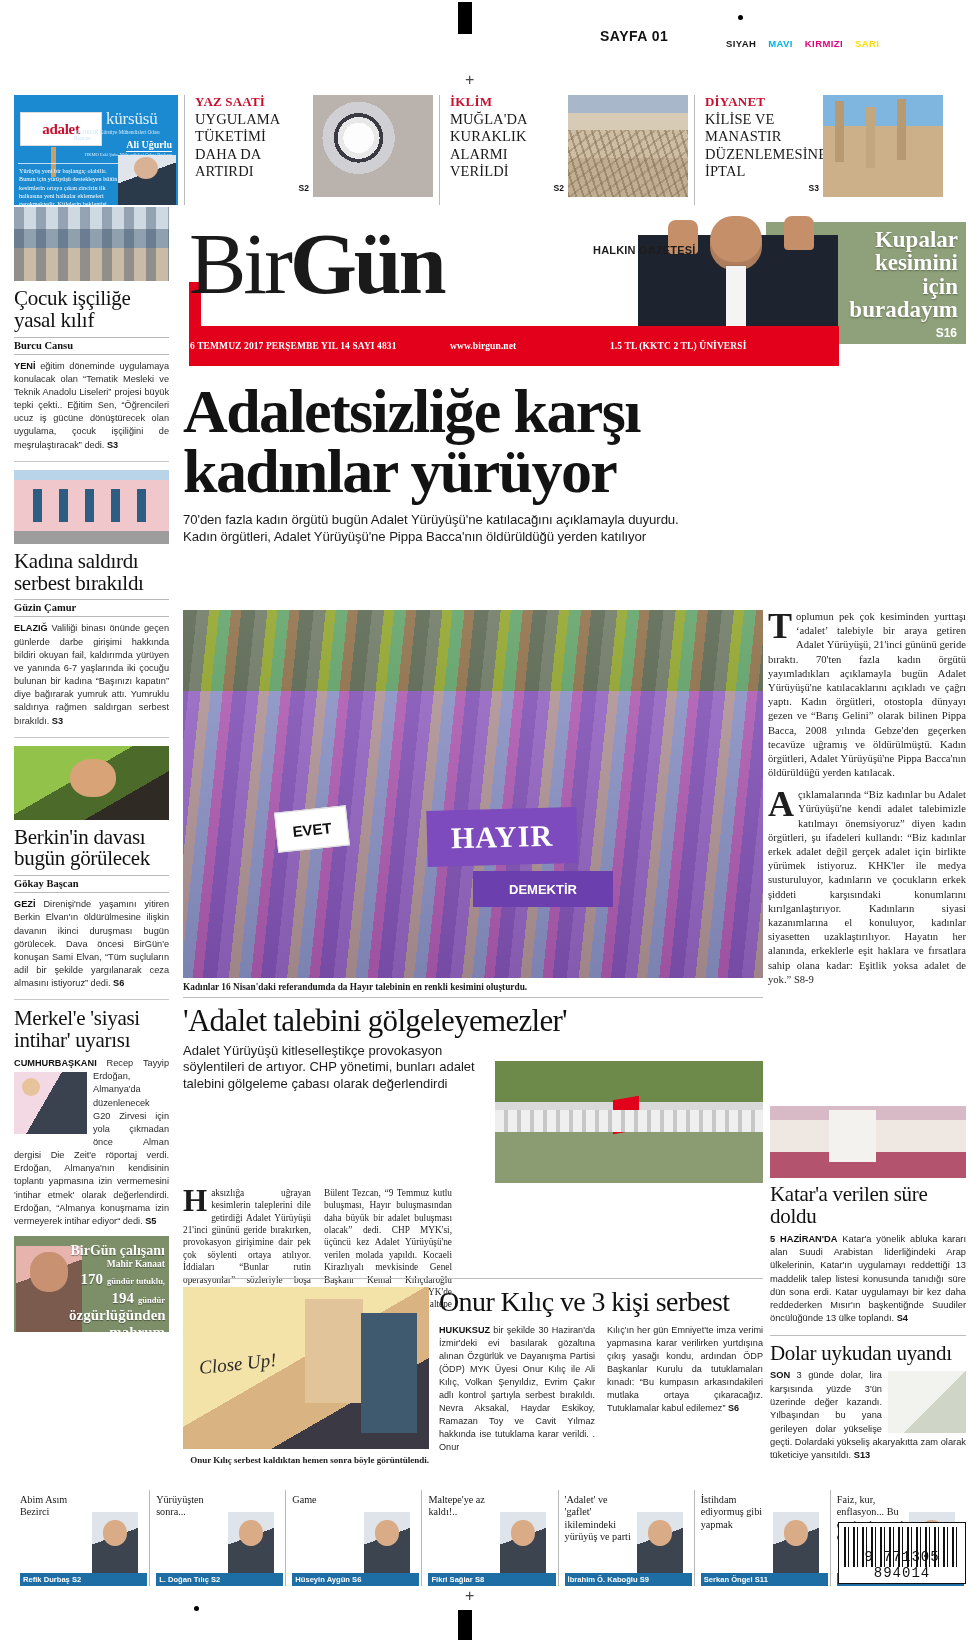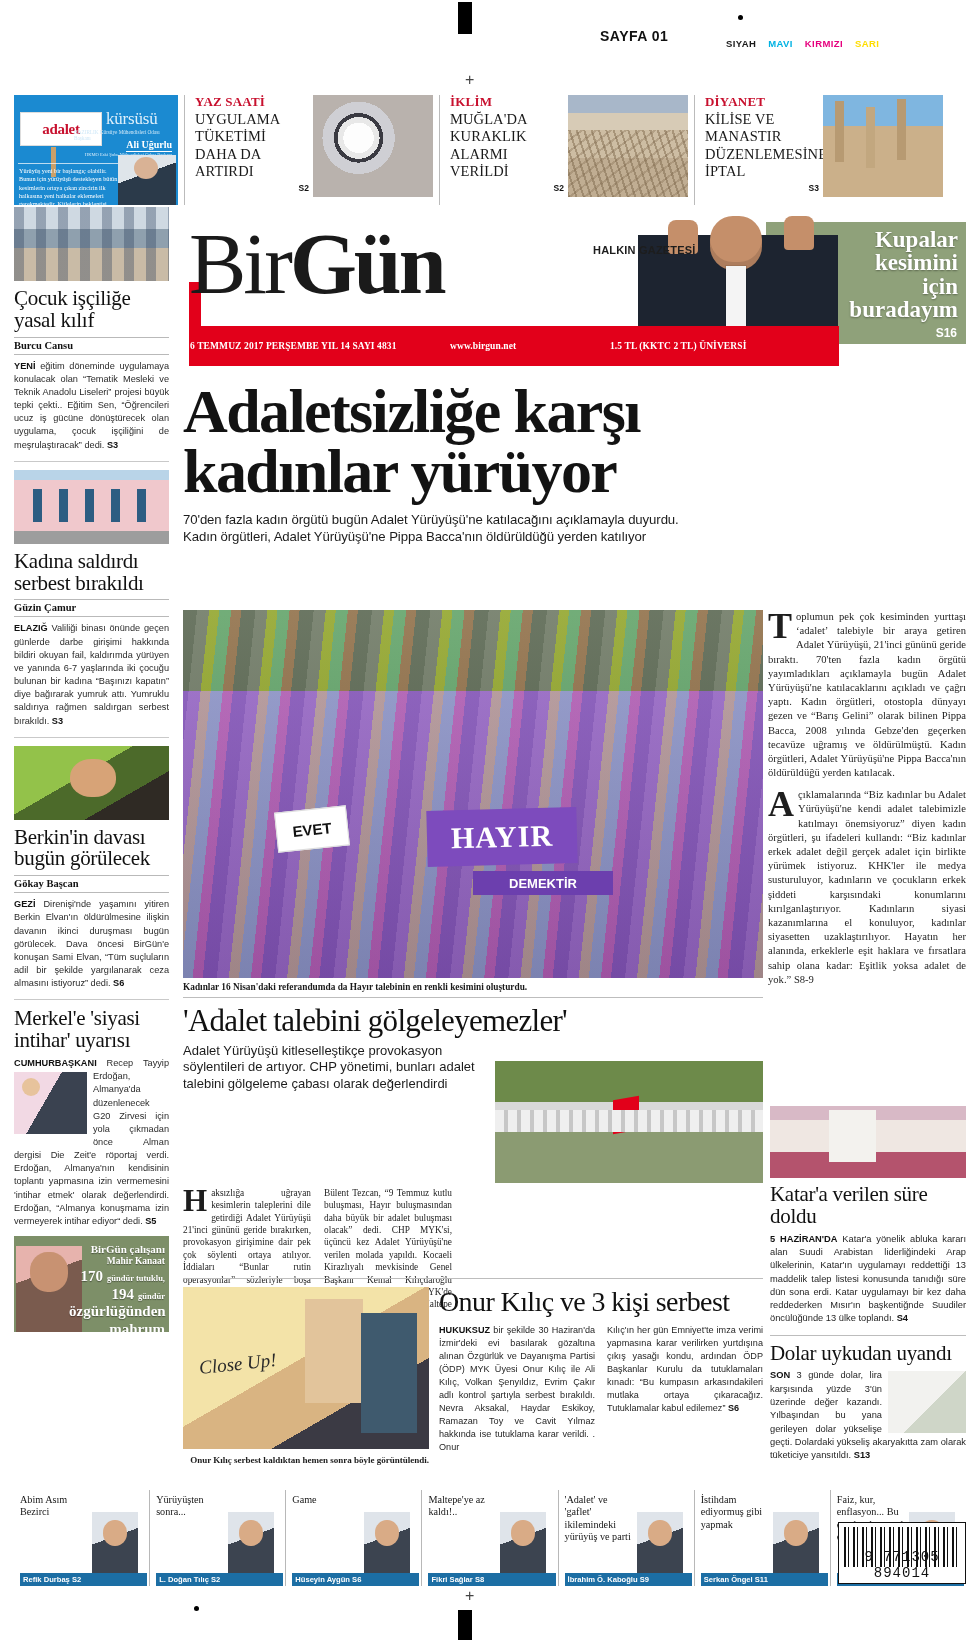--- a/index.html
+++ b/index.html
@@ -162,21 +162,21 @@
 
   .mahir {
     margin-top:8px; width:155px; height:96px; background:#7d8f68; position:relative; overflow:hidden;
     font-family:"Liberation Serif", serif; color:#fff;
   }
   .mahir-face { position:absolute; left:2px; top:10px; width:66px; height:86px;
     background:linear-gradient(160deg,#e7b3ad 0 34%, #7a5b4e 34% 100%); }
   .mahir-face:after{content:"";position:absolute;left:14px;top:6px;width:38px;height:40px;border-radius:46%;background:#c89272;}
   .mahir-txt { position:absolute; right:4px; top:7px; width:96px; text-align:right; line-height:1.15;
     font-weight:bold; text-shadow:0 1px 1px rgba(0,0,0,.4); }
-  .mahir-txt .l1 { font-size:11px; }
+  .mahir-txt .l1 { font-size:14px; }
   .mahir-txt .l2 { font-size:9.5px; }
   .mahir-txt .n { font-size:15px; }
   .mahir-txt .l3 { font-size:8.5px; }
   .mahir-txt .big { font-size:15px; }
 
   
   .lead { position:absolute; left:183px; top:382px; width:783px; }
   .lead-head {
     font-family:"Liberation Serif", serif; font-weight:bold;
     font-size:62px; line-height:.96; letter-spacing:-1.6px; color:#131313;
@@ -198,21 +198,21 @@
     position:absolute; left:183px; top:610px; width:580px; height:368px;
     background:
       linear-gradient(180deg, rgba(255,255,255,.12), rgba(0,0,0,.12)),
       repeating-linear-gradient(96deg,#6f4aa8 0 14px,#9b6fd0 14px 26px,#e7d84b 26px 36px,#7fd3d8 36px 48px,#e25c96 48px 58px),
       linear-gradient(180deg,#5f7f3a 0 22%, #8d6fb0 22% 100%);
     background-blend-mode: normal, soft-light, normal;
   }
   .lead-photo .sign1{position:absolute;left:42%;top:54%;width:150px;height:56px;background:#7d4bbd;
     color:#fff;font-family:"Liberation Serif",serif;font-weight:bold;font-size:30px;
     display:flex;align-items:center;justify-content:center;letter-spacing:1px;transform:rotate(-1.5deg);}
-  .lead-photo .sign2{position:absolute;left:50%;top:71%;width:140px;height:24px;background:#6c3fae;
+  .lead-photo .sign2{position:absolute;left:50%;top:71%;width:140px;height:36px;background:#6c3fae;
     color:#fff;font-size:13px;font-weight:bold;display:flex;align-items:center;justify-content:center;}
   .lead-photo .sign3{position:absolute;left:16%;top:54%;width:72px;height:40px;background:#ffffff;
     color:#111;font-weight:bold;font-size:15px;display:flex;align-items:center;justify-content:center;
     transform:rotate(-6deg);border:1px solid #ddd;}
   .lead-cap {
     position:absolute; left:183px; top:982px; width:580px;
     font-family:"Liberation Serif", serif; font-weight:bold; font-size:9.3px; color:#1b1b1b;
     border-bottom:1px solid #bdbdbd; padding-bottom:5px;
   }
 

